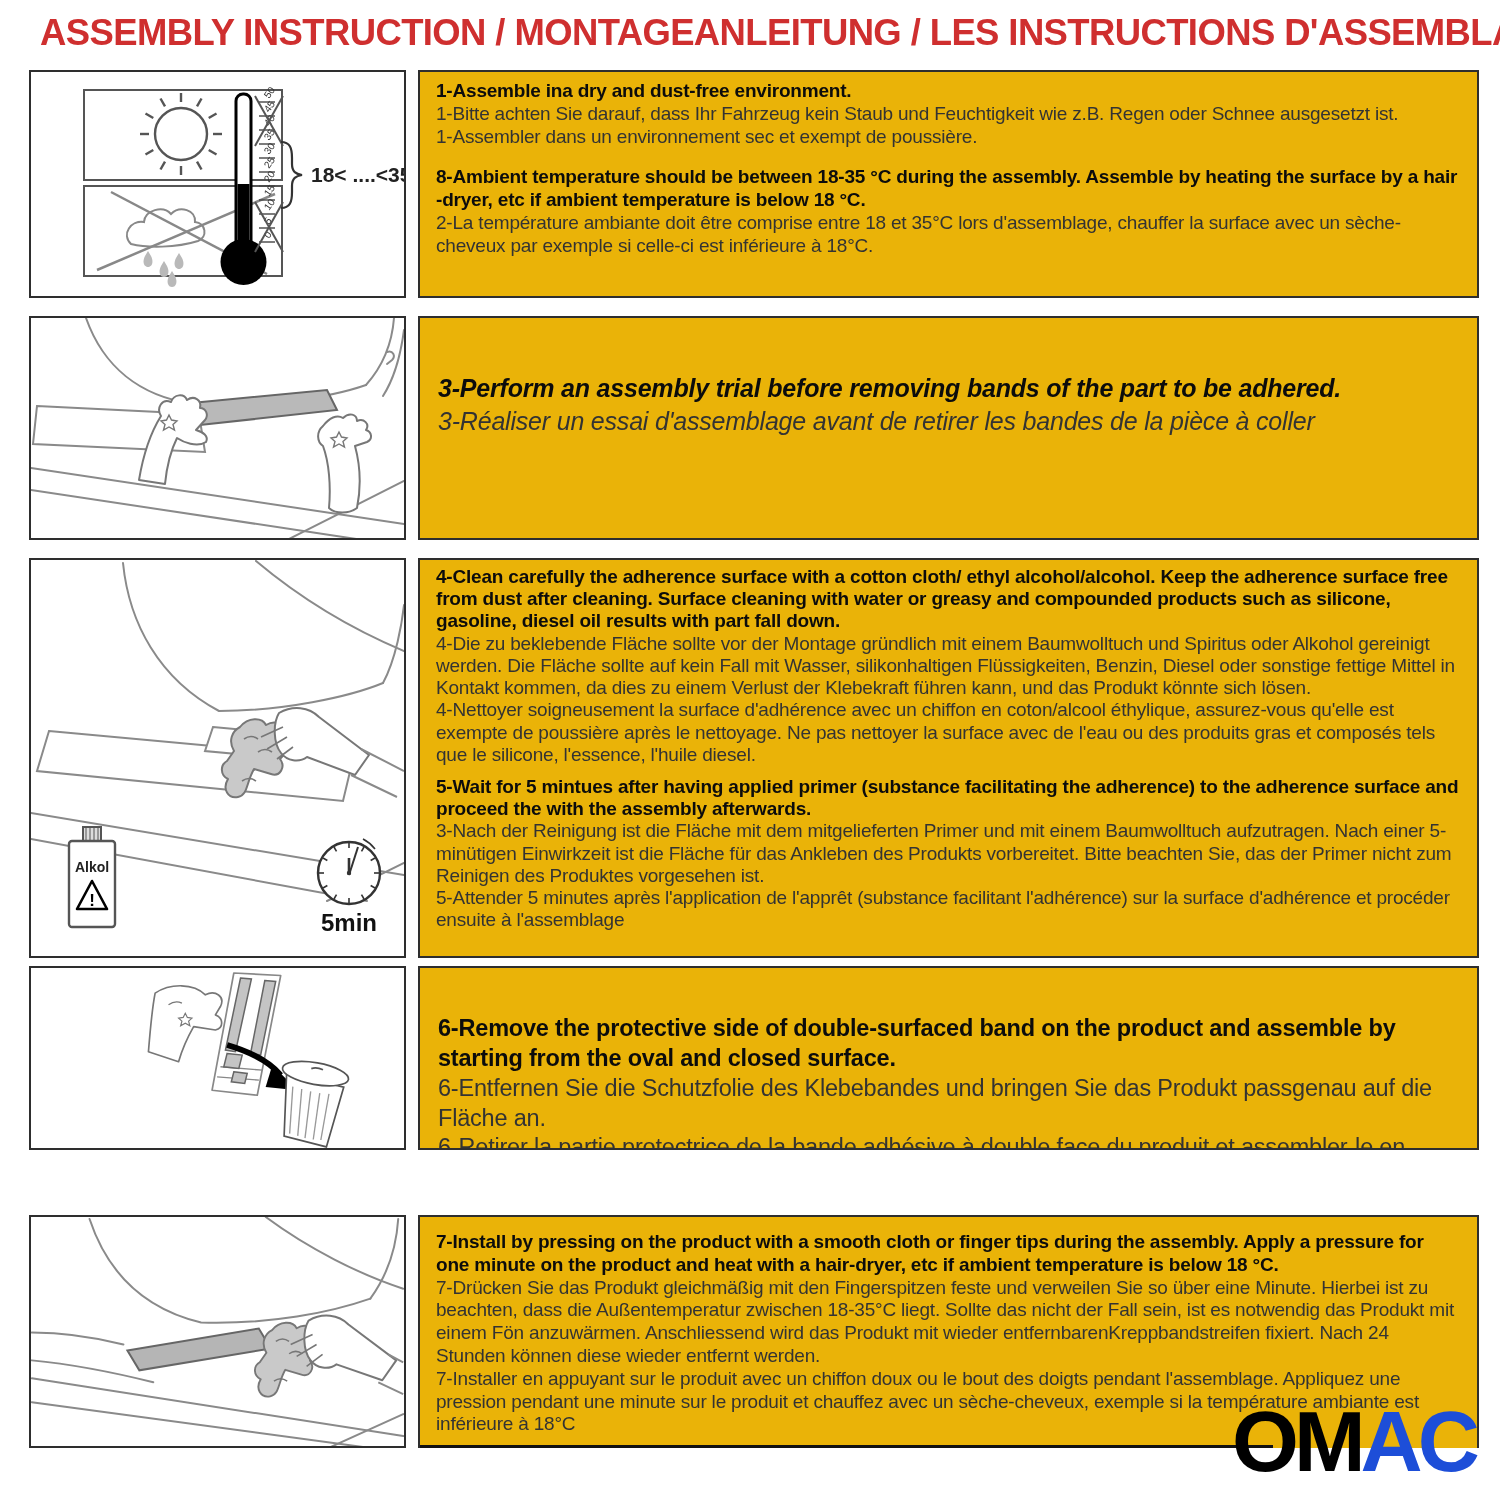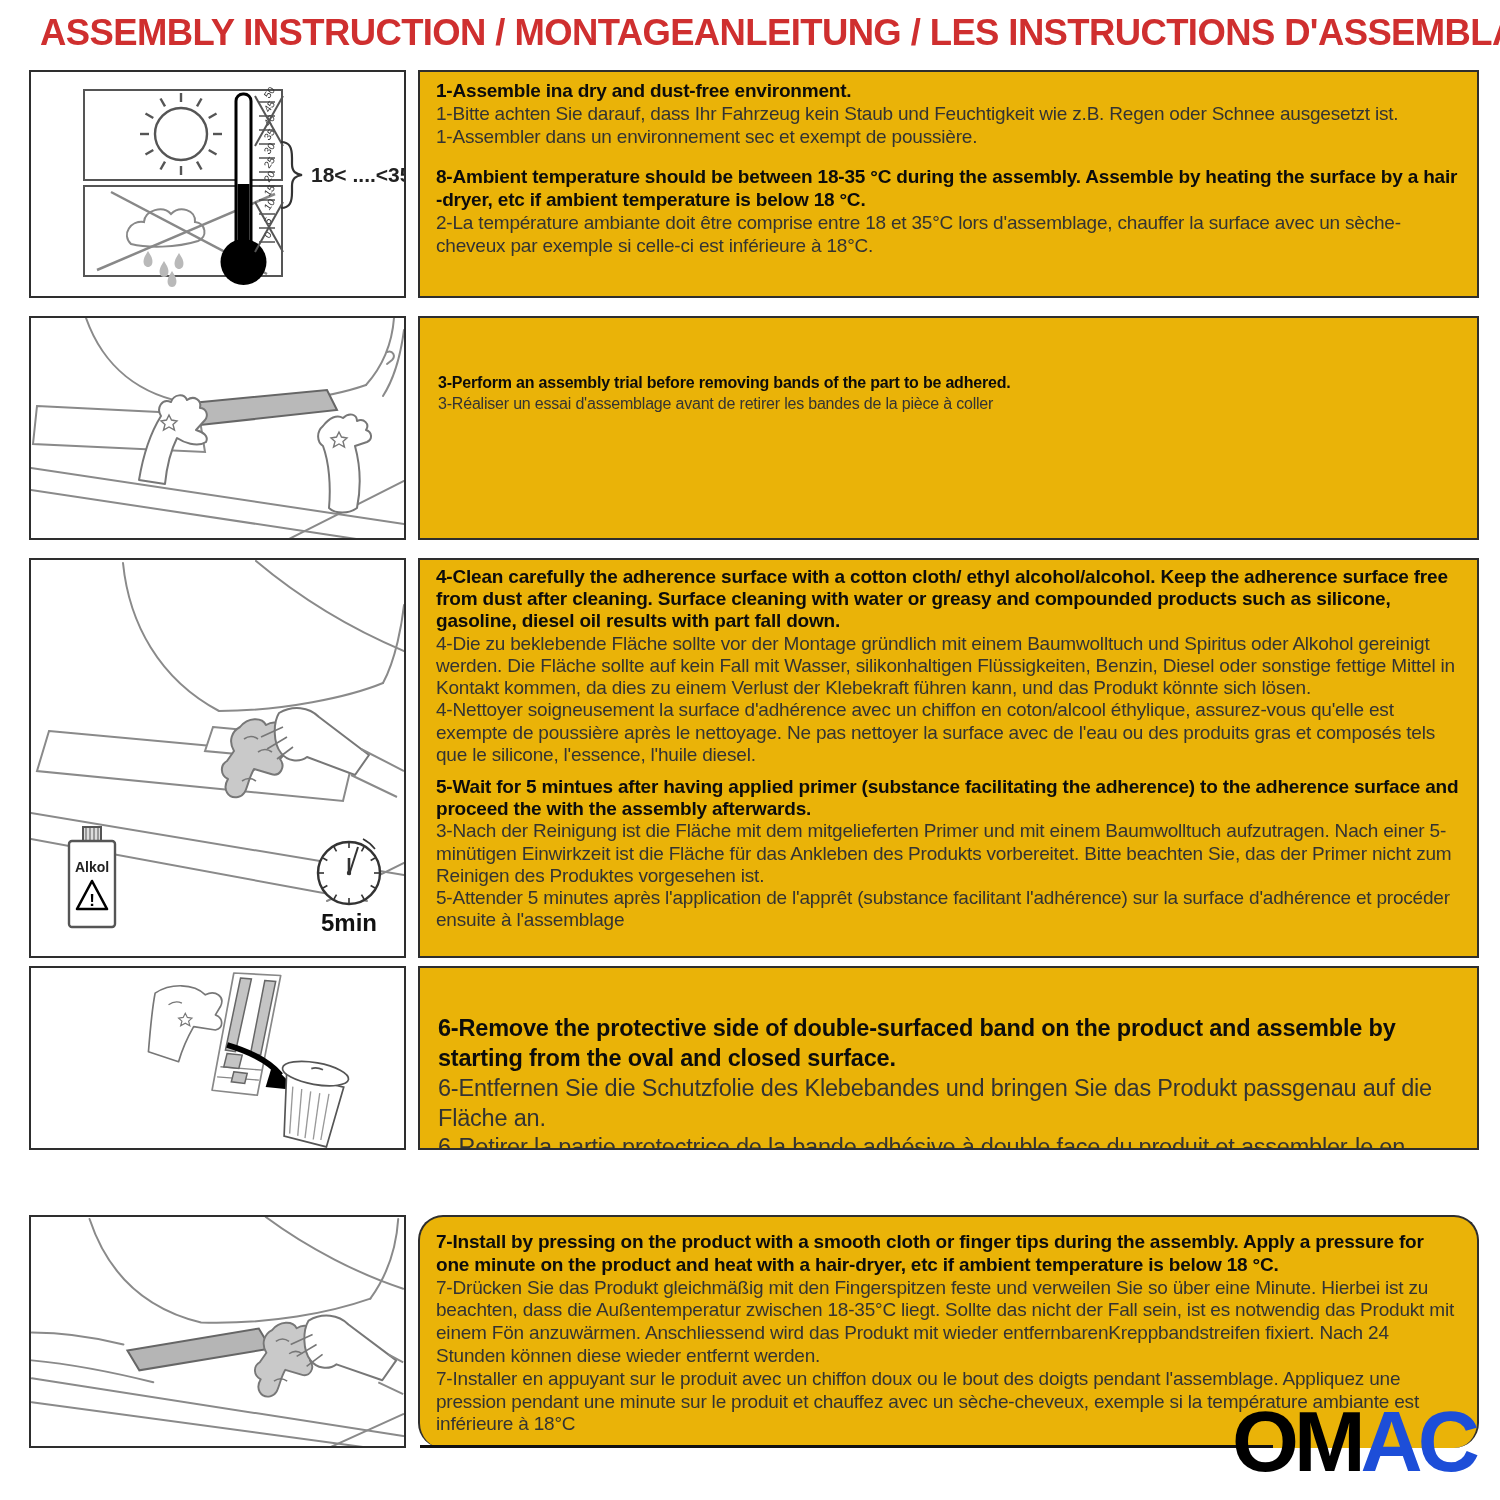--- a/index.html
+++ b/index.html
@@ -23,23 +23,23 @@
   .illus svg { display:block; width:100%; height:100%; }
   .tbox {
     position:absolute; left:418px; width:1061px; height:100%;
     border:2px solid #2e2e2e; background:#eab308; overflow:hidden;
   }
   .tbox p { margin:0; }
   .b { font-weight:700; color:#0c0c0c; }
   .r { font-weight:400; color:#333333; }
   .fs-s  { font-size:19px;   line-height:1.21; padding:8px 16px 6px;  letter-spacing:-0.2px; }
   .fs-s3 { font-size:19px;   line-height:1.17; padding:6px 16px 4px;  letter-spacing:-0.2px; }
-  .fs-m  { font-size:16px; line-height:1.33; padding:54px 18px 8px; letter-spacing:-0.2px; }
+  .fs-m  { font-size:25px; line-height:1.33; padding:54px 18px 8px; letter-spacing:-0.2px;font-style:italic; }
   .fs-m2 { font-size:23.5px; line-height:1.27; padding:46px 18px 8px; letter-spacing:-0.2px; }
-  .fs-s5 { font-size:19px;   line-height:1.2;  padding:14px 16px 6px; letter-spacing:-0.2px;border-radius:25px; }
+  .fs-s5 { font-size:19px;   line-height:1.2;  padding:14px 16px 6px; letter-spacing:-0.2px; }
   .sp   { height:17px; }
   .sp2  { height:10px; }
   .no-bottom { border-bottom:none; }
   .bottomline {
     position:absolute; left:420px; top:1445px; width:853px; height:3px; background:#111;
   }
   .logo {
     position:absolute; left:1232px; top:1398px;
     font-weight:900; font-size:86px; letter-spacing:-5px; white-space:nowrap;
     line-height:1;

